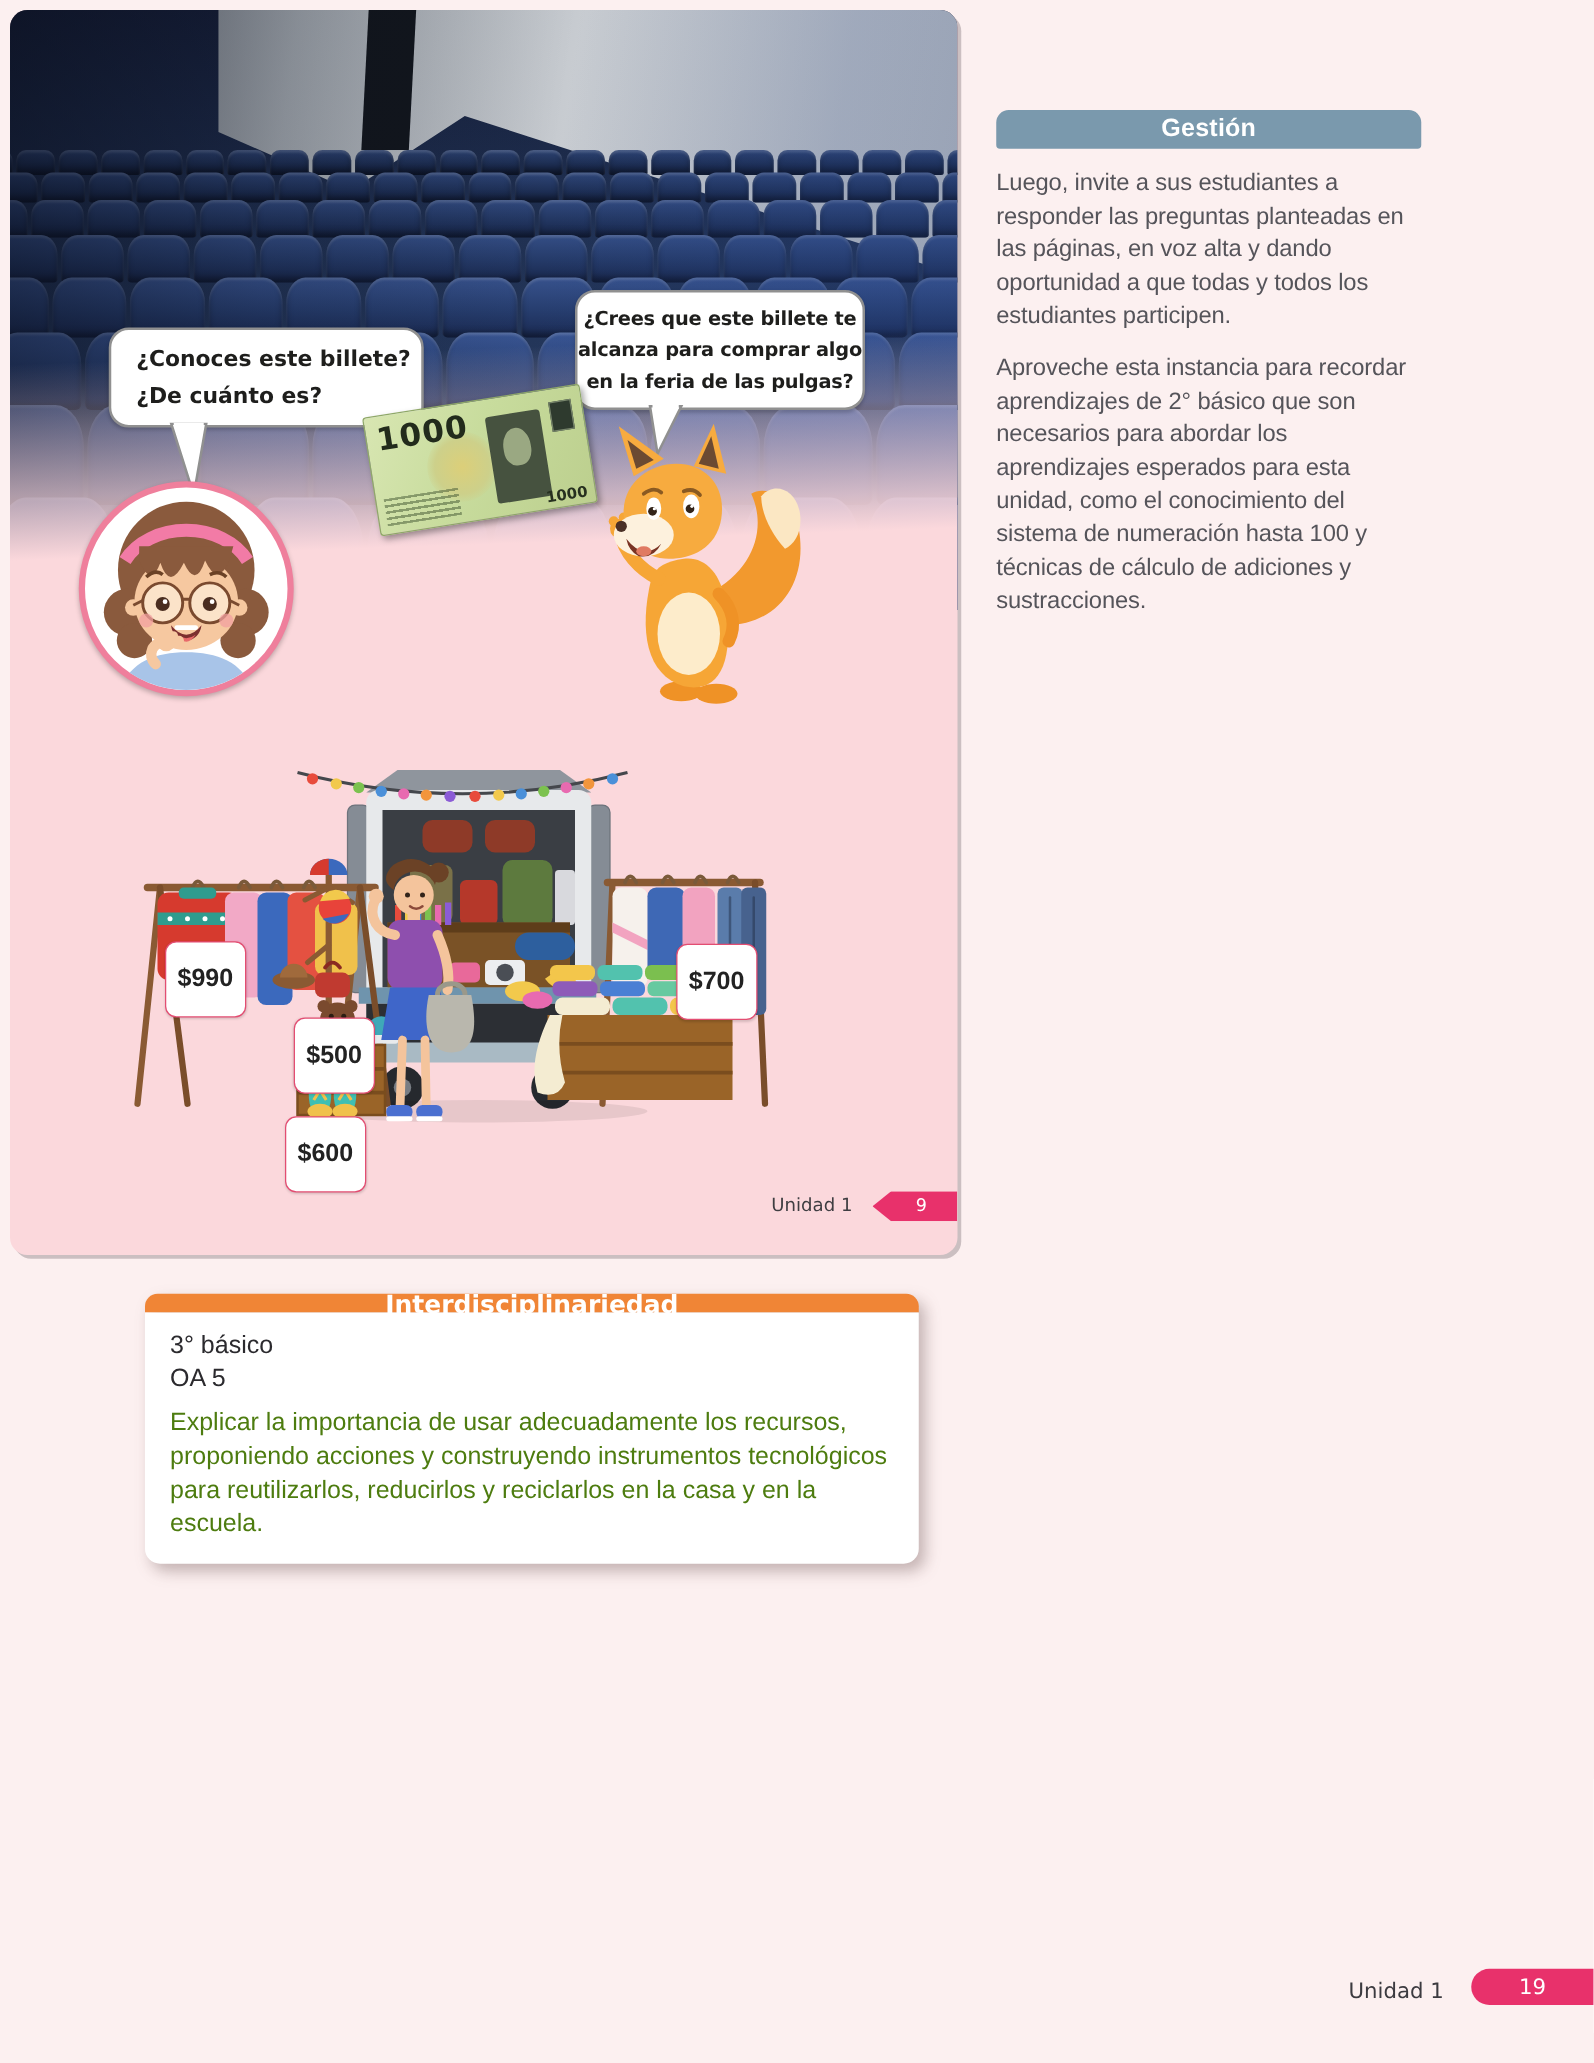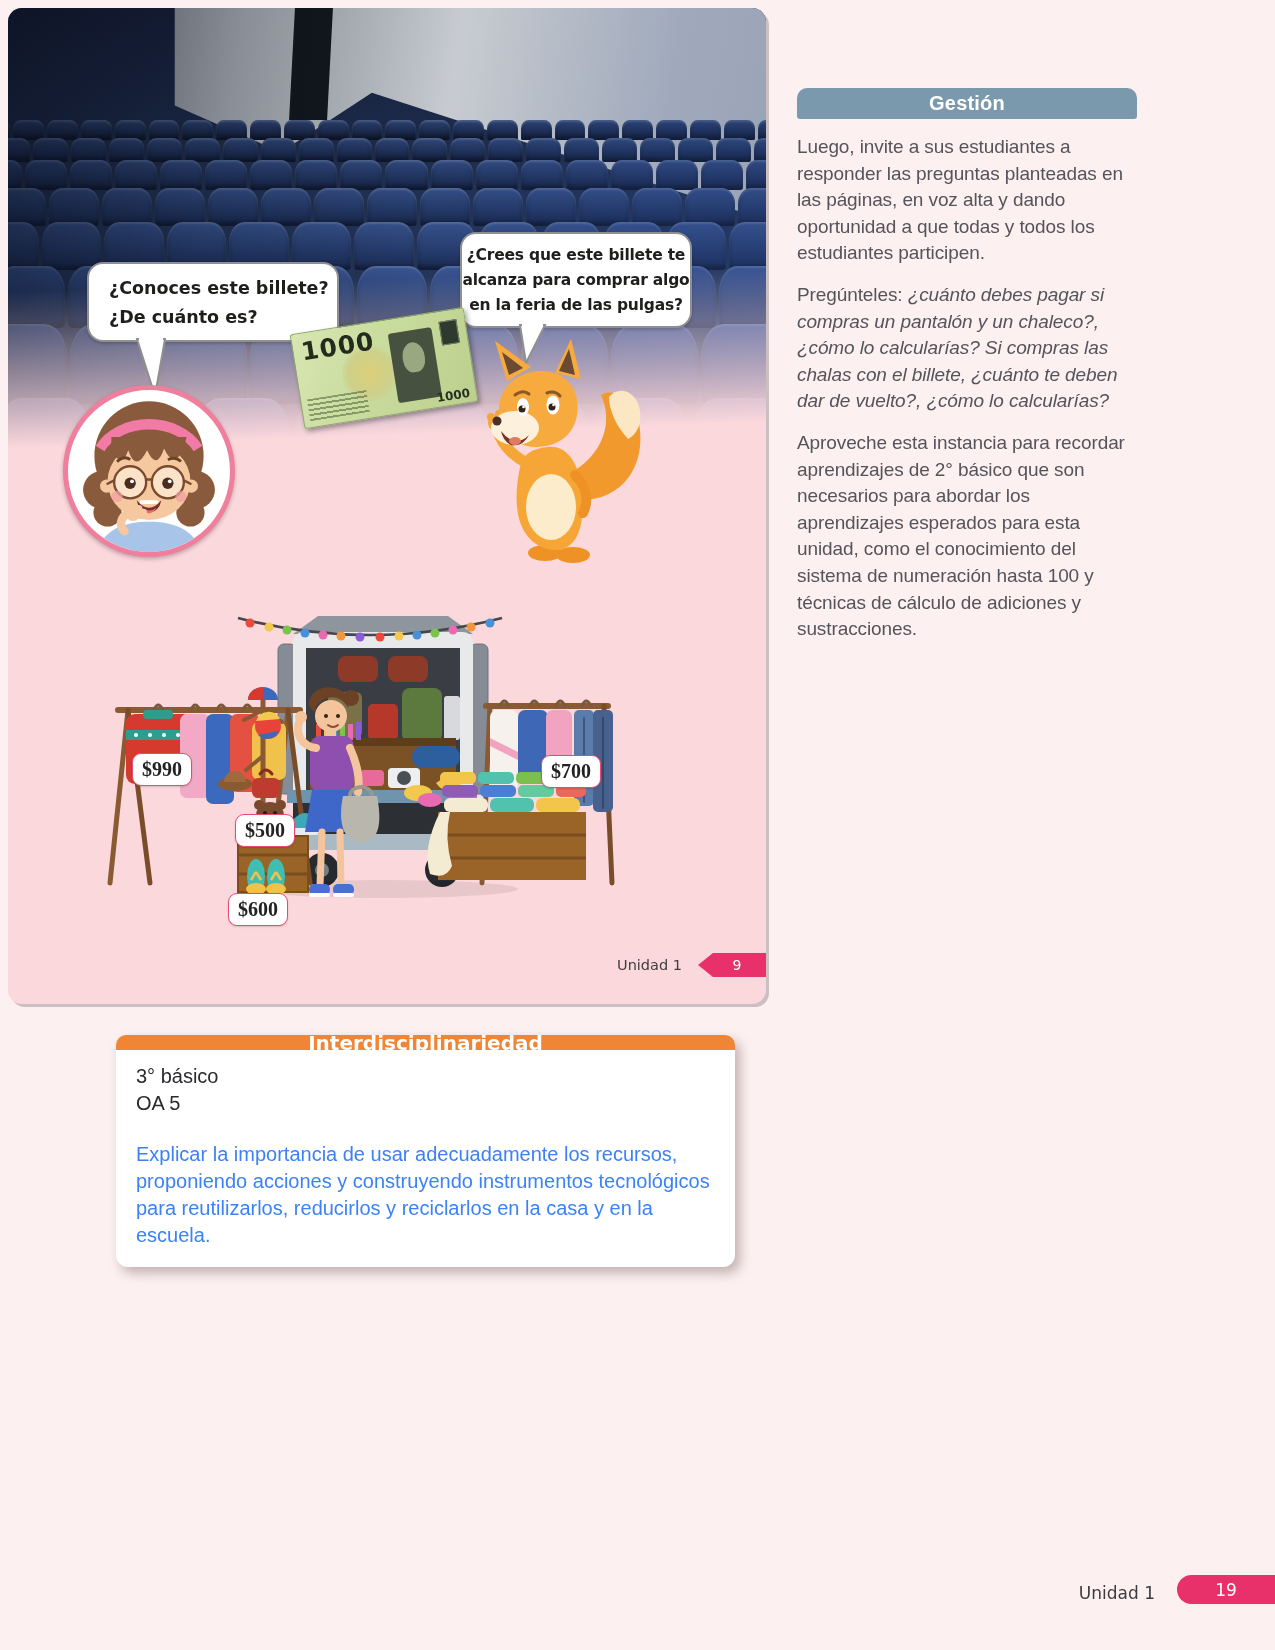--- a/index.html
+++ b/index.html
@@ -58,22 +58,22 @@
   
   .avatar{position:absolute;left:55px;top:377px;width:172px;height:172px;border-radius:50%;
     border:5px solid #ef7f9c;background:#fff;overflow:hidden;box-shadow:0 2px 4px rgba(0,0,0,.25)}
   .fox{position:absolute;left:455px;top:327px;width:195px;height:235px}
 
   
   .banner{position:absolute;left:252px;top:572px;width:242px;height:35px;background:#fff;border:2px solid #f27d9b;
     border-radius:11px;display:flex;align-items:center;justify-content:center;
     font-family:"DejaVu Sans",sans-serif;font-weight:bold;font-size:20px;color:var(--accent);letter-spacing:.3px;
     box-shadow:0 2px 2px rgba(0,0,0,.12)}
-  .price-tag{position:absolute;background:#fff;border:1.5px solid #e34d72;border-radius:9px;padding:4px 9px;
-    font-family:Liberation Serif, serif;font-weight:bold;font-size:20px;color:#222;box-shadow:0 1px 2px rgba(0,0,0,.15)}
+  .price-tag{position:absolute;background:#fff;border:1.5px solid #e34d72;border-radius:9px;padding:18px 9px;
+    font-family:Liberation Sans, sans-serif;font-weight:bold;font-size:20px;color:#222;box-shadow:0 1px 2px rgba(0,0,0,.15)}
   .tag-990{left:124px;top:745px}
   .tag-500{left:227px;top:806px}
   .tag-400{left:220px;top:885px}
   .tag-700{left:533px;top:747px}
   .market-svg{position:absolute;left:80px;top:580px}
 
   
   .card-footer-unit{position:absolute;right:84px;top:949px;font-family:"DejaVu Sans",sans-serif;font-size:14.5px;color:#3f3e42}
   .card-footer-tab{position:absolute;right:0;top:945px;width:68px;height:24px;background:var(--accent);color:#fff;
     font-family:"DejaVu Sans",sans-serif;font-size:14px;display:flex;align-items:center;justify-content:center;
@@ -85,21 +85,21 @@
     font-weight:bold;font-size:20px;display:flex;align-items:center;justify-content:center;letter-spacing:.2px}
   .gestion p{font-size:19px;line-height:1.4;margin-top:15px;letter-spacing:-.1px}
   .gestion em{font-style:italic}
 
   
   .interdisc{position:absolute;left:116px;top:1035px;width:619px;filter:drop-shadow(5px 6px 6px rgba(90,60,60,.35))}
   .interdisc-header{height:15px;background:var(--header-orange);border-radius:10px 10px 0 0;color:#fff;
     font-weight:bold;font-size:20px;display:flex;align-items:center;justify-content:center;font-family:"DejaVu Sans",sans-serif}
   .interdisc-body{background:#fff;border-radius:0 0 12px 12px;padding:13px 20px 18px 20px}
   .interdisc-body .meta{font-size:20px;line-height:27px;color:#2b2a2e}
-  .interdisc-body .desc{font-size:20px;line-height:27px;color:#3b82f6;margin-top:24px}
+  .interdisc-body .desc{font-size:20px;line-height:27px;color:#4d7c0f;margin-top:8px}
 
   
   .page-footer-unit{position:absolute;left:1035px;top:1583px;width:120px;text-align:right;
     font-family:"DejaVu Sans",sans-serif;font-size:17px;color:#3c3b40}
   .page-footer-tab{position:absolute;left:1177px;top:1575px;width:98px;height:29px;background:var(--accent);
     border-radius:15px 0 0 15px;color:#fff;font-family:"DejaVu Sans",sans-serif;font-size:17px;
     display:flex;align-items:center;justify-content:center}
 </style>
 </head>
 <body>
@@ -551,21 +551,20 @@
       </svg>
     </div>
 
     <span class="card-footer-unit">Unidad 1</span>
     <span class="card-footer-tab">9</span>
   </section>
 
   <aside class="gestion">
     <div class="gestion-header">Gestión</div>
     <p>Luego, invite a sus estudiantes a responder las preguntas planteadas en las páginas, en voz alta y dando oportunidad a que todas y todos los estudiantes participen.</p>
-    <p><span>Pregúnteles: </span><em>¿cuánto debes pagar si compras un pantalón y un chaleco?, ¿cómo lo calcularías? Si compras las chalas con el billete, ¿cuánto te deben dar de vuelto?, ¿cómo lo calcularías?</em></p>
     <p>Aproveche esta instancia para recordar aprendizajes de 2° básico que son necesarios para abordar los aprendizajes esperados para esta unidad, como el conocimiento del sistema de numeración hasta 100 y técnicas de cálculo de adiciones y sustracciones.</p>
   </aside>
 
   <section class="interdisc">
     <div class="interdisc-header">Interdisciplinariedad</div>
     <div class="interdisc-body">
       <div class="meta">3° básico</div>
       <div class="meta">OA 5</div>
       <p class="desc">Explicar la importancia de usar adecuadamente los recursos, proponiendo acciones y construyendo instrumentos tecnológicos para reutilizarlos, reducirlos y reciclarlos en la casa y en la escuela.</p>
     </div>

